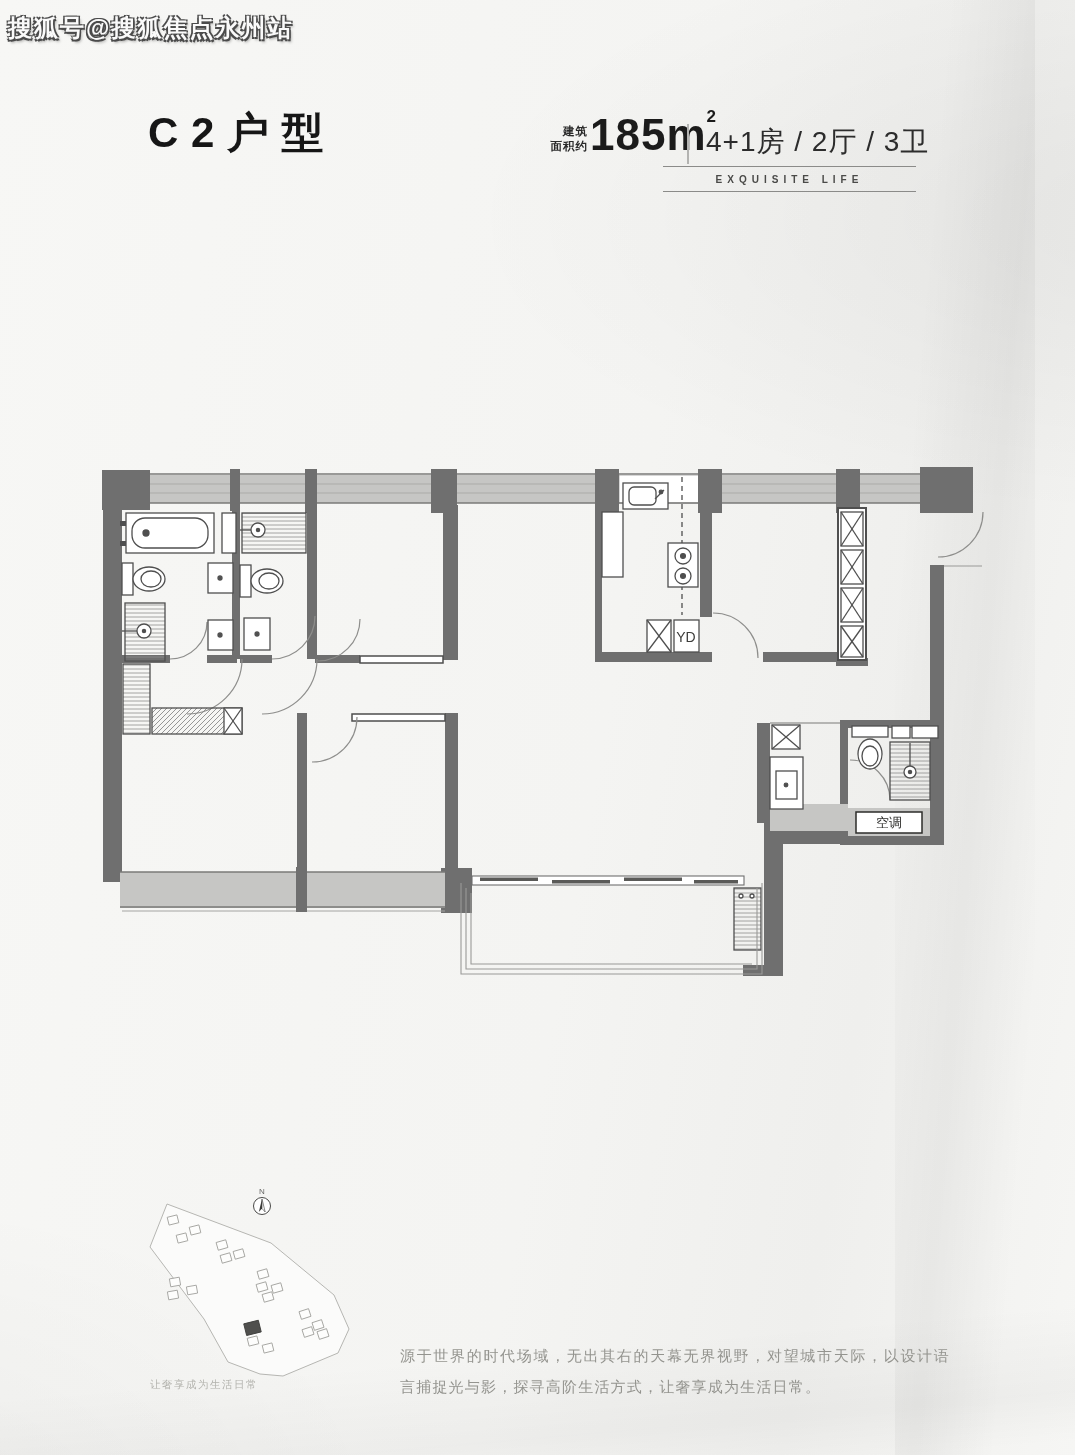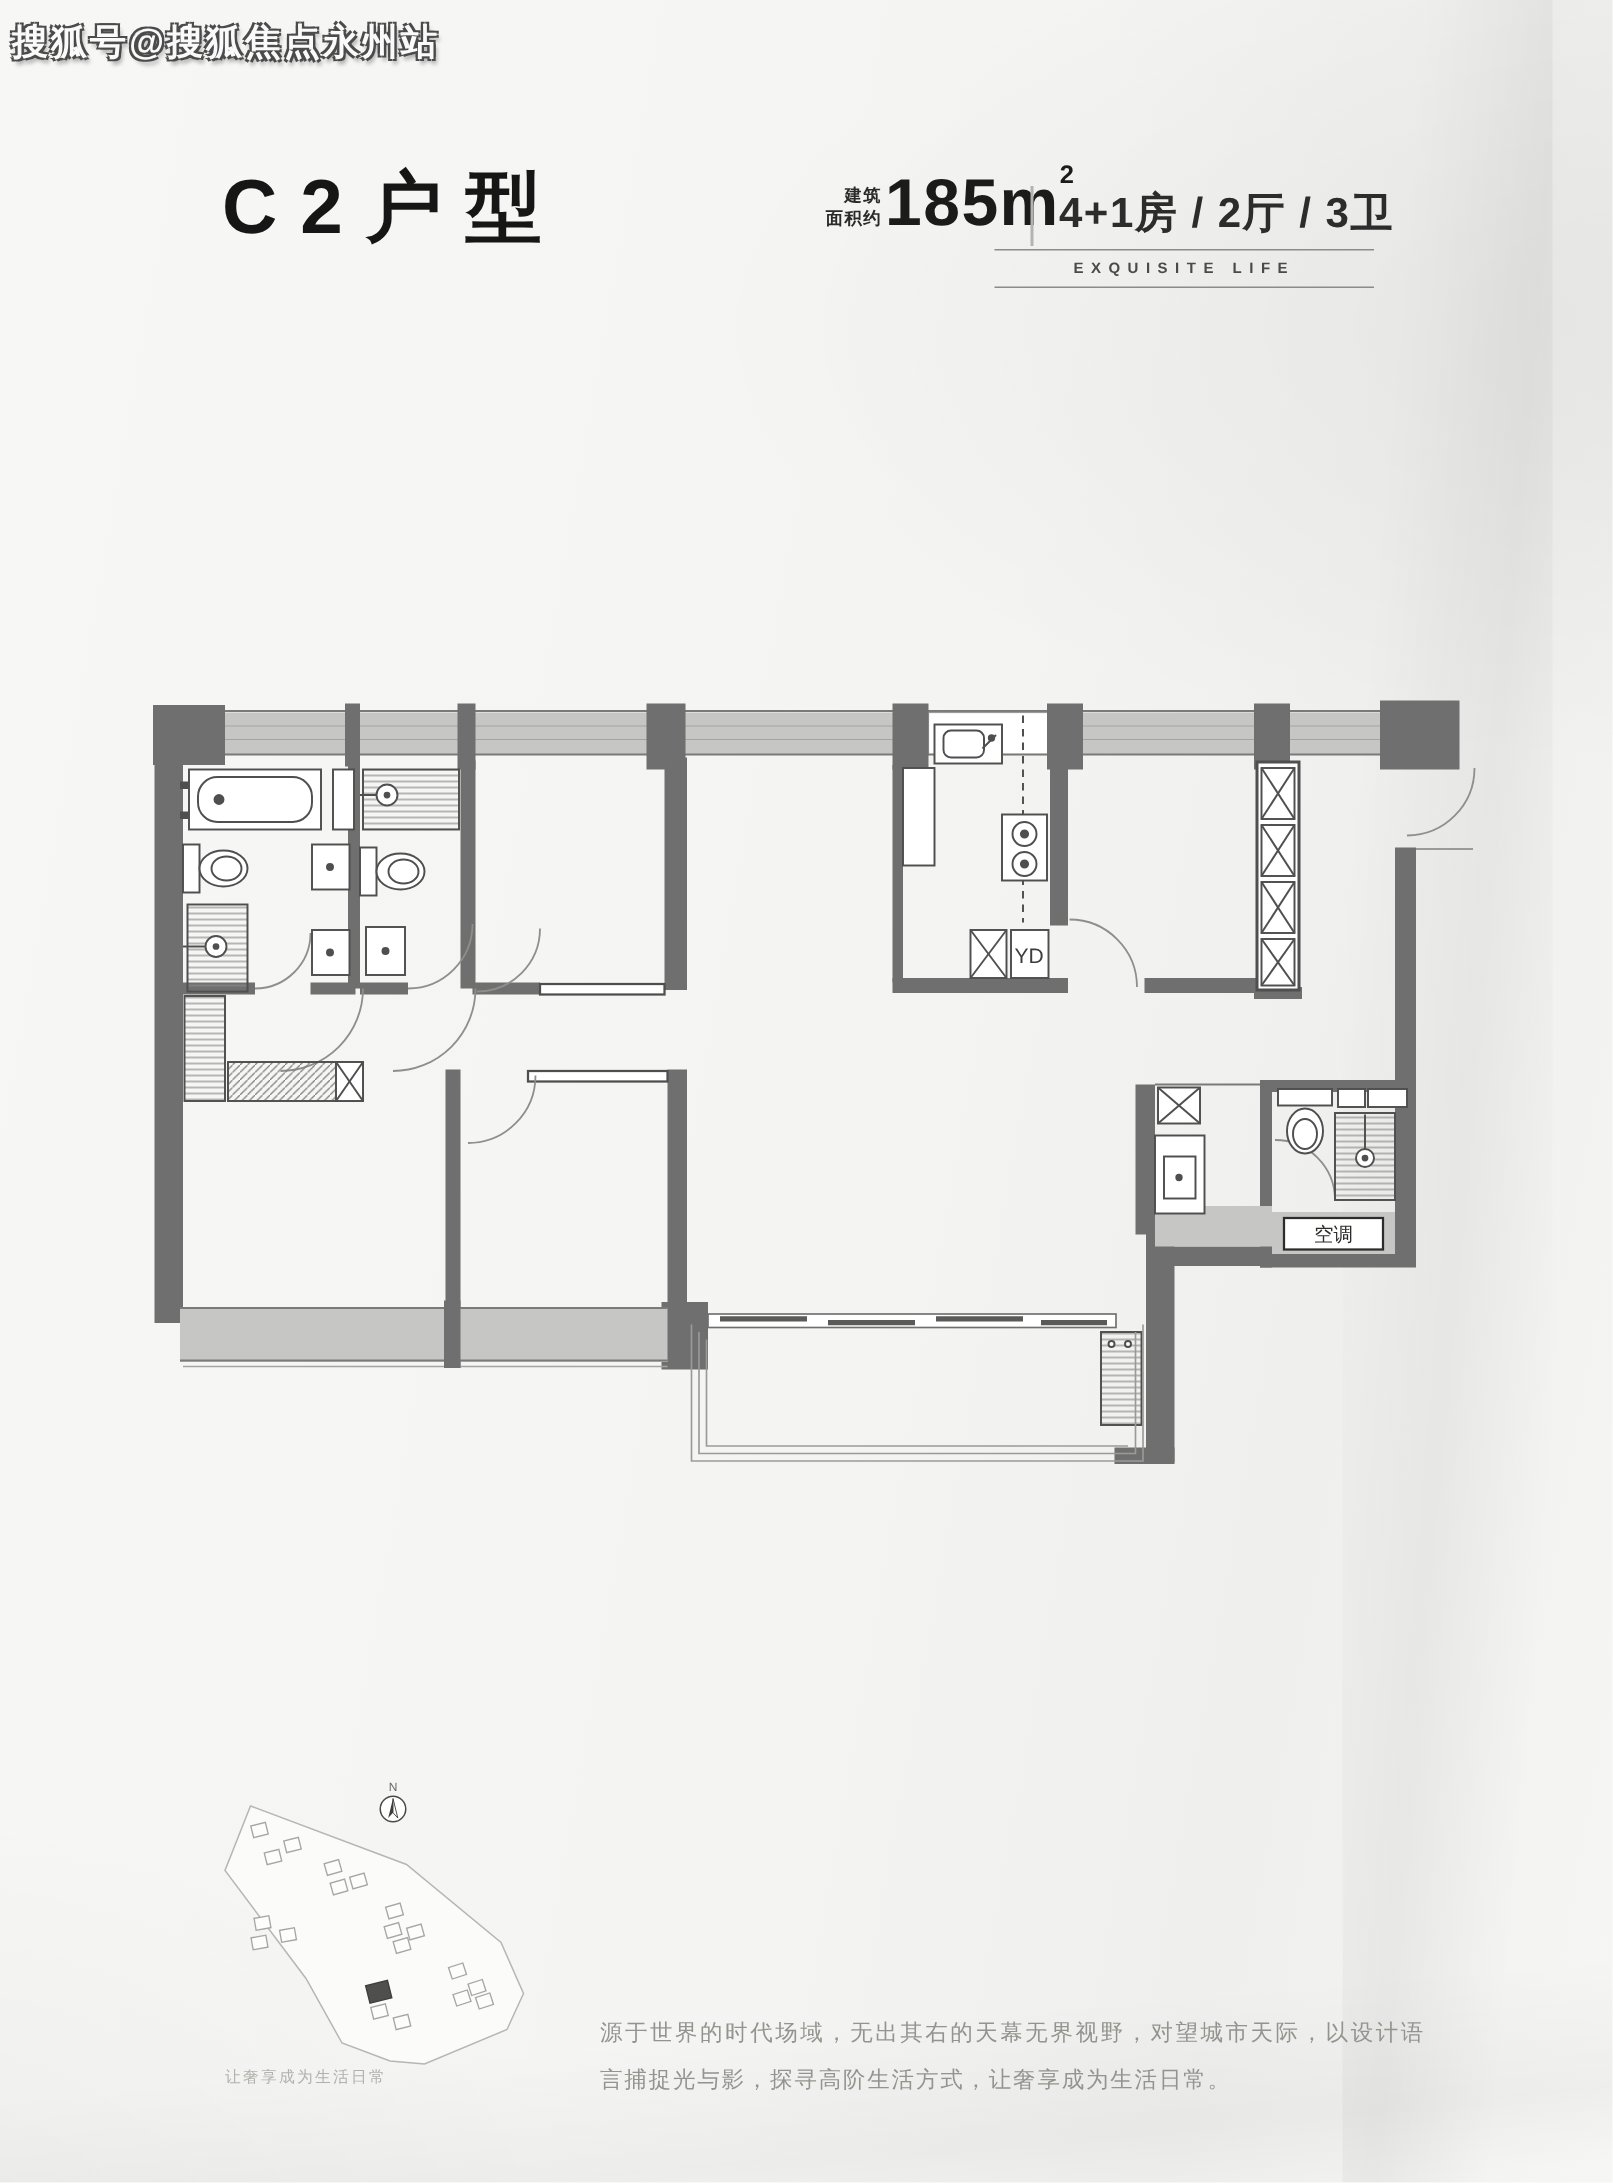--- a/index.html
+++ b/index.html
@@ -26,35 +26,35 @@
     background:linear-gradient(175deg,transparent 40%,rgba(0,0,0,0.03) 75%,transparent 95%);}
 
   .watermark{
     position:absolute;left:8px;top:12px;font-size:24px;font-weight:bold;
     letter-spacing:2px;color:#fafafa;white-space:nowrap;
     text-shadow:-1.5px -1.5px 0 #4b4b4b,1.5px -1.5px 0 #4b4b4b,
                 -1.5px 1.5px 0 #4b4b4b,1.5px 1.5px 0 #4b4b4b,2px 3px 3px rgba(0,0,0,.35);
   }
 
   .unit-title{
-    position:absolute;left:148px;top:112px;font-size:51px;font-weight:900;
+    position:absolute;left:148px;top:112px;font-size:42px;font-weight:900;
     letter-spacing:.30em;color:var(--ink);line-height:1;white-space:nowrap;
   }
   .area-prefix{
     position:absolute;left:546px;top:124px;width:42px;text-align:right;
     font-size:11.5px;line-height:15px;color:#2a2a2a;letter-spacing:1px;font-weight:600;
   }
   .area-value{
     position:absolute;left:590px;top:107px;font-size:44px;font-weight:700;
     color:#1b1b1b;letter-spacing:1px;white-space:nowrap;
   }
   .area-value sup{font-size:17px;font-weight:700;vertical-align:28px;}
   .spec-divider{position:absolute;left:687px;top:124px;width:2px;height:40px;background:#b3b3b1;}
   .layout-spec{
-    position:absolute;left:706px;top:123px;font-size:28px;font-weight:700;
+    position:absolute;left:706px;top:123px;font-size:28px;font-weight:400;
     color:#2c2c2c;letter-spacing:1px;white-space:nowrap;
   }
   .tagline-box{position:absolute;left:663px;top:166px;width:253px;text-align:center;}
   .tagline-box .rule{height:1px;background:#8b8b89;}
   .tagline-box .tagline{
     display:block;padding:7px 0 6px;font-size:10px;font-weight:600;
     letter-spacing:5px;color:#4a4a48;
   }
 
   .floorplan-svg{position:absolute;left:0;top:455px;width:1075px;height:540px;}

